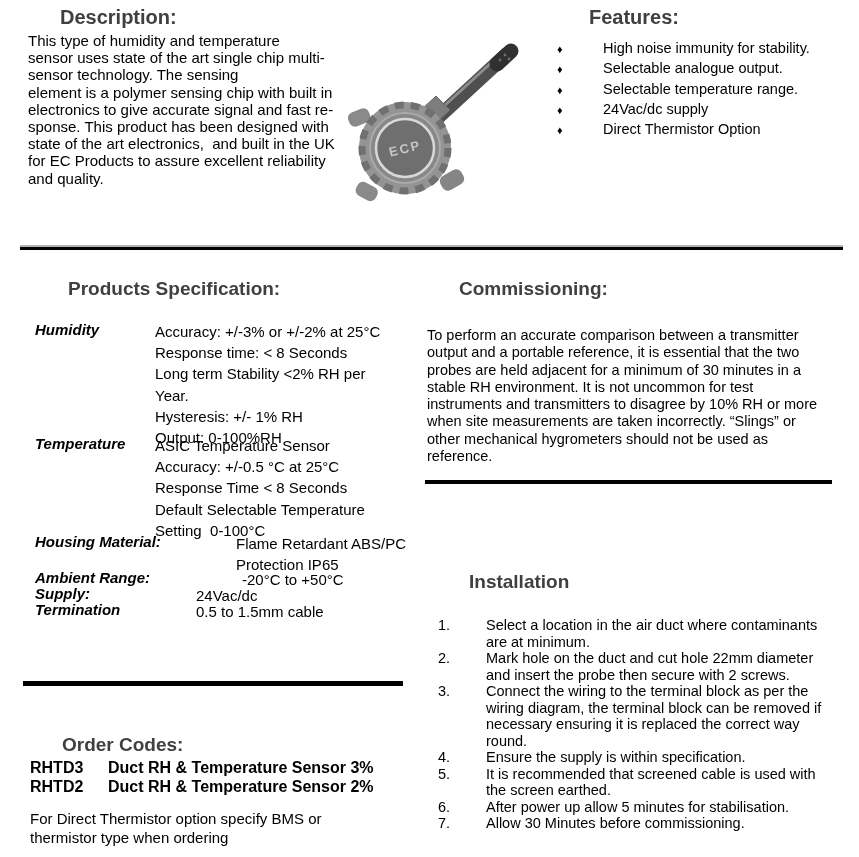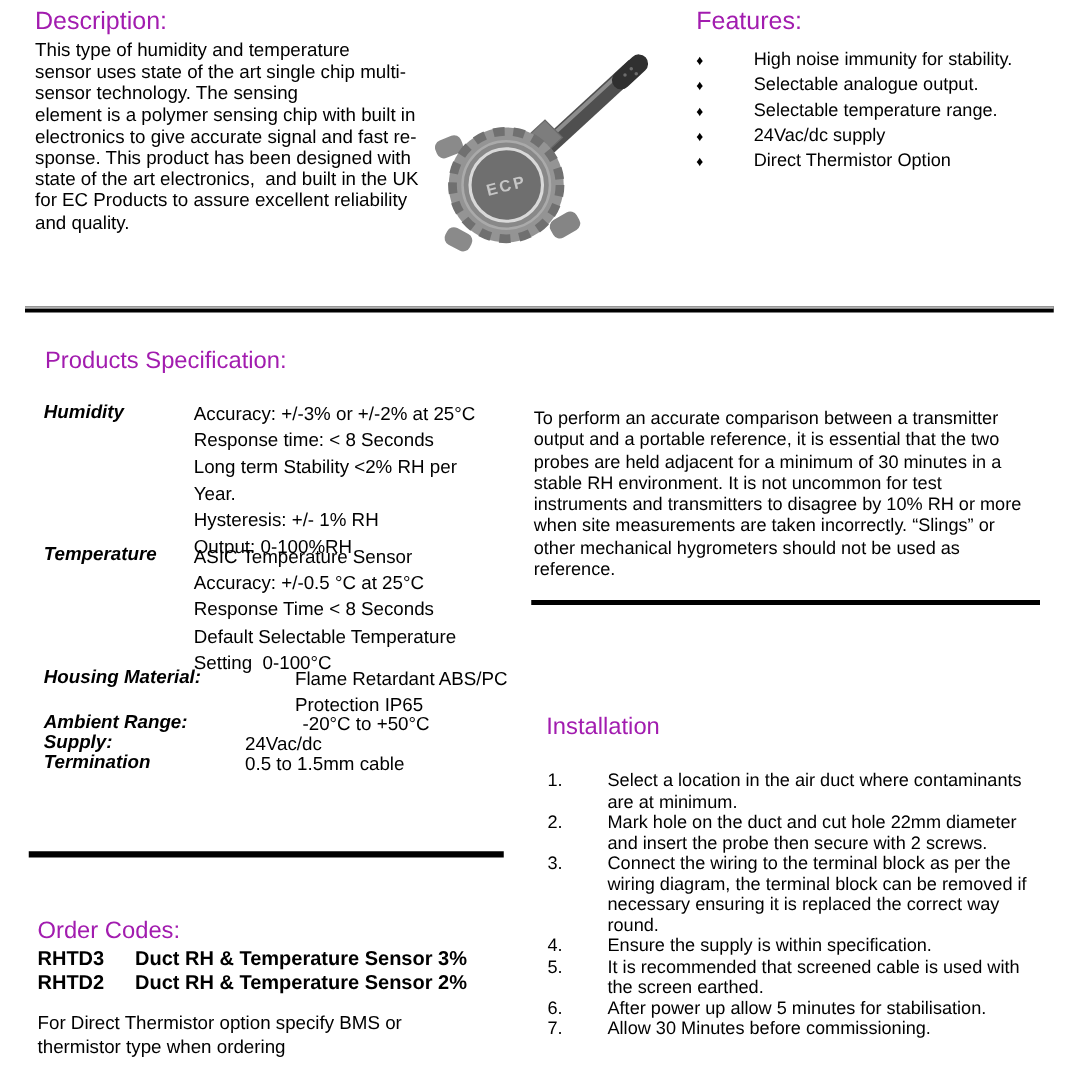--- a/index.html
+++ b/index.html
@@ -3,21 +3,21 @@
 <meta charset="utf-8">
 <style>
   * { margin:0; padding:0; box-sizing:border-box; }
   body { background:#fff; }
   .page {
     position:relative; width:859px; height:857px; background:#ffffff;
     font-family:"Liberation Sans","DejaVu Sans",sans-serif; color:#000;
     overflow:hidden;
   }
   .abs { position:absolute; }
-  h2, h3 { font-weight:normal; color:#a21caf; }
+  h2, h3 { font-weight:bold; color:#404040;margin-left:32px; }
   .h-lg { font-size:20px; }
   .h-md { font-size:19px; }
   .pre { white-space:pre-wrap; }
 
   
   #desc-heading { left:28px; top:6px; }
   #desc-body { left:28px; top:32px; width:360px; font-size:15px; line-height:17.2px; }
 
   
   #features-heading { left:557px; top:6px; }
@@ -176,20 +176,21 @@
       <span>Duct RH &amp; Temperature Sensor 3%</span>
     </div>
     <div class="order-row">
       <span class="order-code">RHTD2</span>
       <span>Duct RH &amp; Temperature Sensor 2%</span>
     </div>
   </div>
   <div class="abs pre" id="order-note">For Direct Thermistor option specify BMS or
 thermistor type when ordering</div>
 
+  <h3 class="abs h-md" id="comm-heading">Commissioning:</h3>
   <div class="abs pre" id="comm-body">To perform an accurate comparison between a transmitter
 output and a portable reference, it is essential that the two
 probes are held adjacent for a minimum of 30 minutes in a
 stable RH environment. It is not uncommon for test
 instruments and transmitters to disagree by 10% RH or more
 when site measurements are taken incorrectly. “Slings” or
 other mechanical hygrometers should not be used as
 reference.</div>
 
   <h3 class="abs h-md" id="install-heading">Installation</h3>

